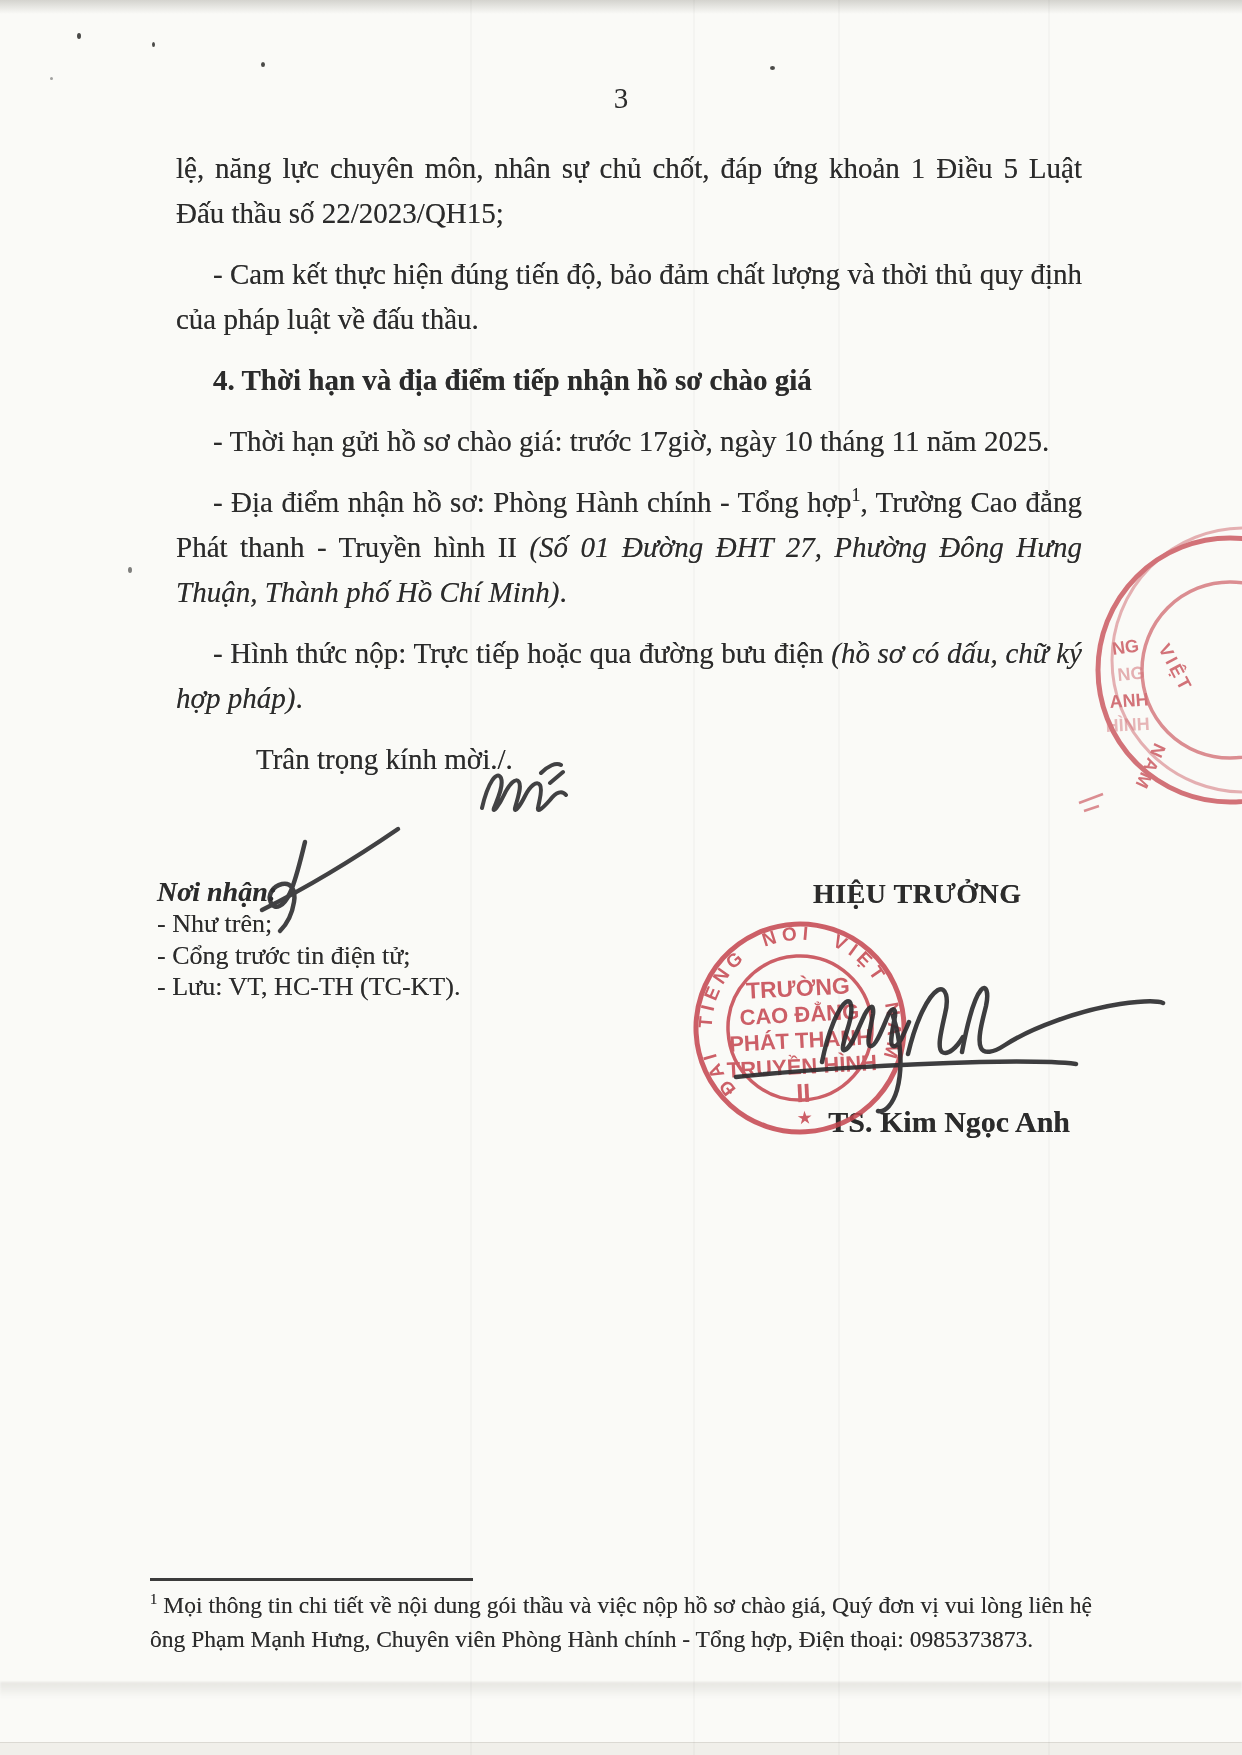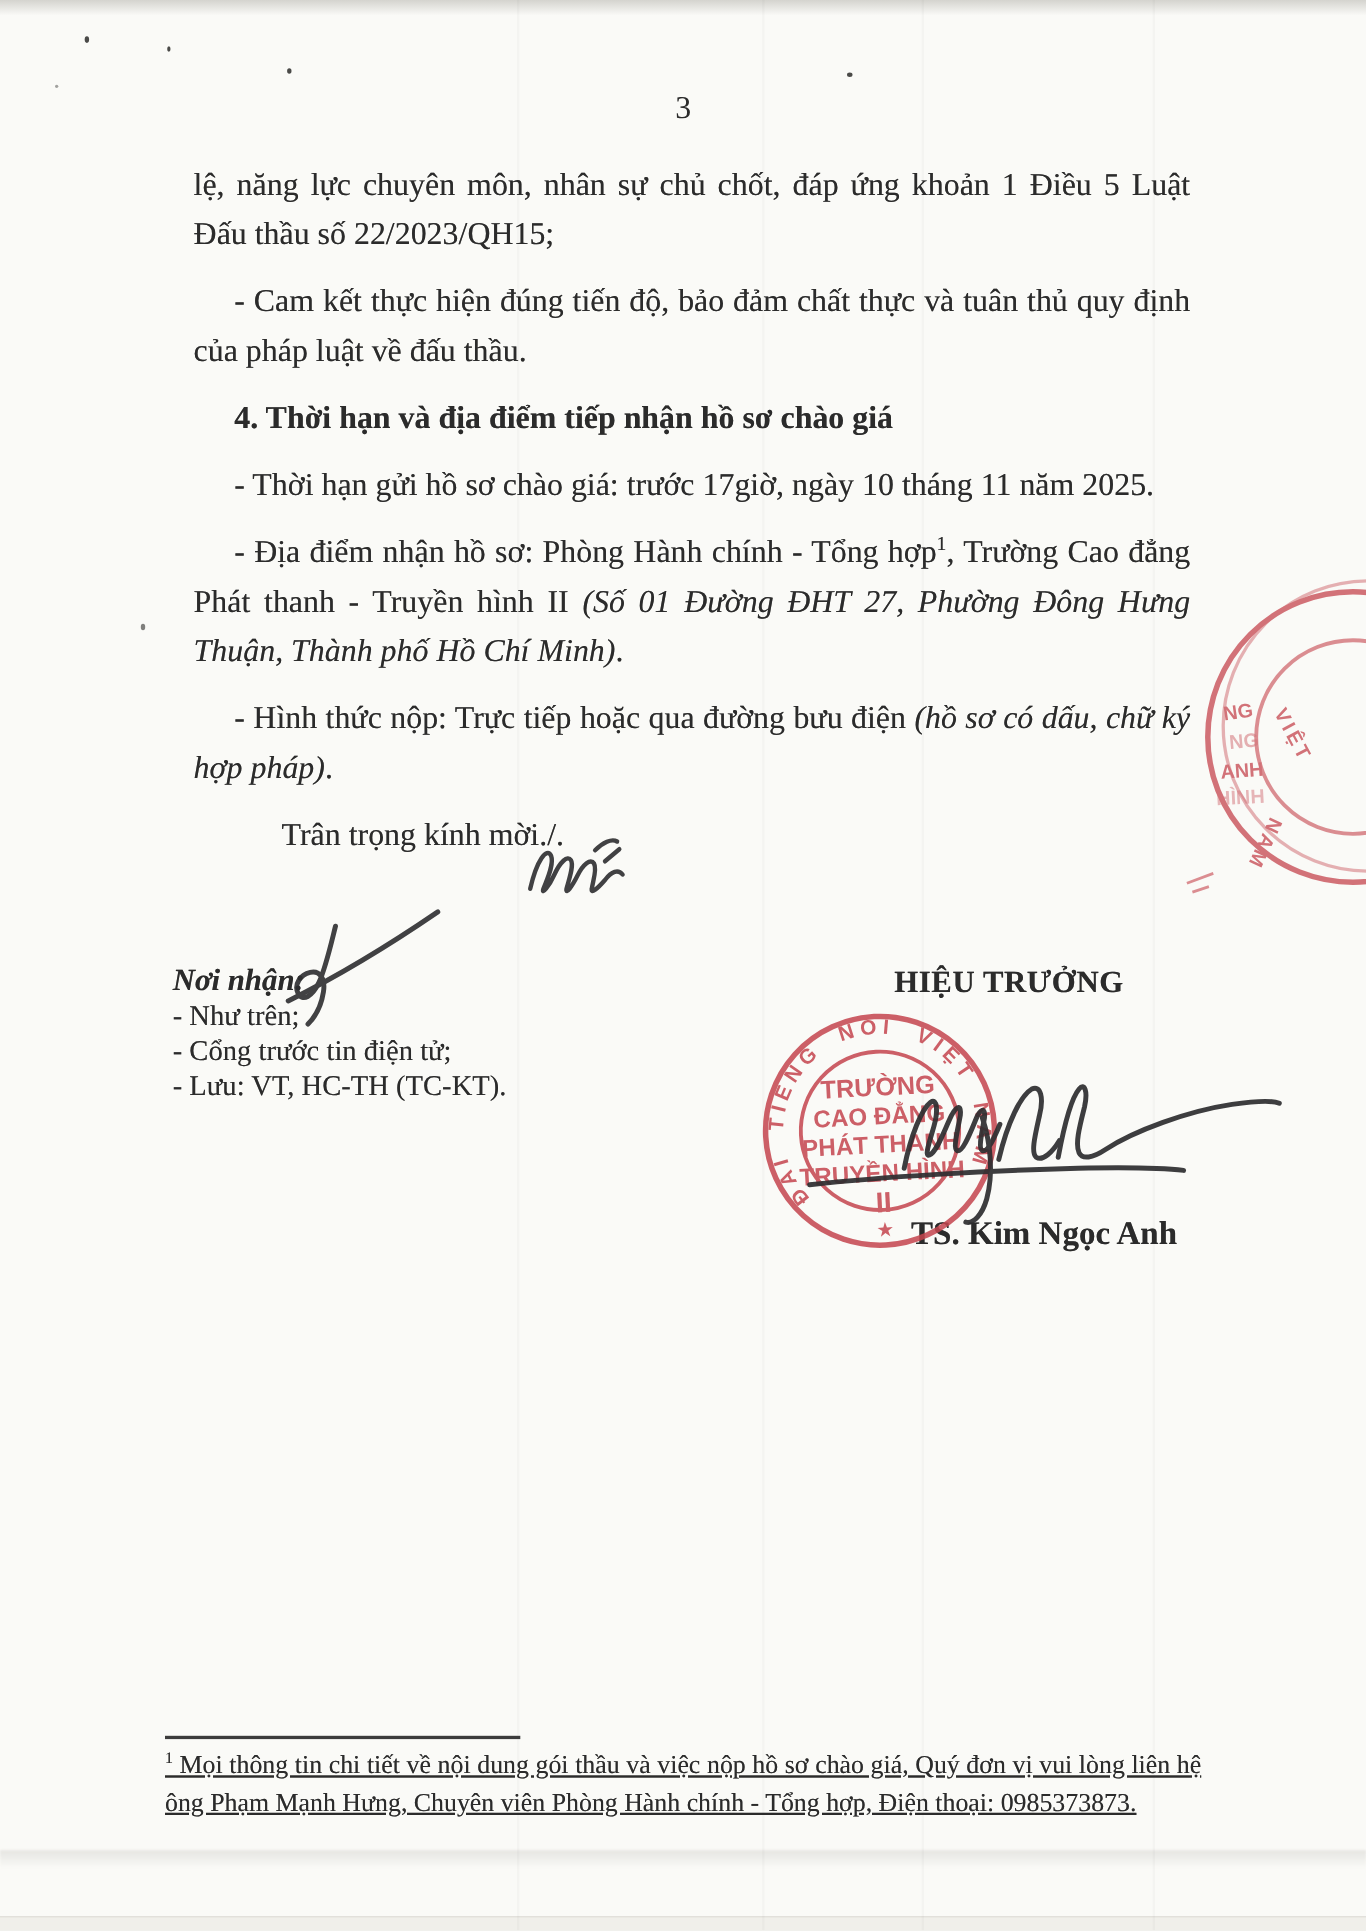--- a/index.html
+++ b/index.html
@@ -46,21 +46,21 @@
     text-shadow:0 0 0.6px rgba(20,20,20,0.55); }
   .signer { position:absolute; left:790px; top:1105px; width:280px; text-align:right;
     font-weight:bold; font-size:30px; text-shadow:0 0 0.6px rgba(20,20,20,0.55); }
   
   .overlay { position:absolute; left:0; top:0; width:1242px; height:1755px; }
   .stampTxt { font-family:"Liberation Sans","DejaVu Sans",sans-serif; font-weight:bold; }
   
   .fn-sep { position:absolute; left:150px; top:1578px; width:323px; height:2.5px; background:#3c3c3c; }
   .footnote { position:absolute; left:150px; top:1588px; width:942px;
     font-size:23.5px; line-height:34px; text-align:justify;
-    text-shadow:0 0 0.5px rgba(20,20,20,0.5);text-decoration:underline; }
+    text-shadow:0 0 0.5px rgba(20,20,20,0.5); }
 </style>
 </head>
 <body>
 
 <div class="page">
 
   <div class="band-top"></div>
   <div class="band-low"></div>
   <div class="band-bottom"></div>
   <div class="streak" style="left:470px"></div>
@@ -71,21 +71,21 @@
   <div class="speck" style="left:152px;top:42px;width:3px;height:5px"></div>
   <div class="speck" style="left:261px;top:62px;width:4px;height:5px"></div>
   <div class="speck" style="left:50px;top:77px;width:3px;height:3px;opacity:.5"></div>
   <div class="speck" style="left:770px;top:66px;width:5px;height:4px"></div>
   <div class="speck" style="left:128px;top:567px;width:4px;height:6px;opacity:.7"></div>
 
   <div class="pageno">3</div>
 
   <div class="content">
     <p>lệ, năng lực chuyên môn, nhân sự chủ chốt, đáp ứng khoản 1 Điều 5 Luật Đấu thầu số 22/2023/QH15;</p>
-    <p class="ind">- Cam kết thực hiện đúng tiến độ, bảo đảm chất thực và tuân thủ quy định của pháp luật về đấu thầu.</p>
+    <p class="ind">- Cam kết thực hiện đúng tiến độ, bảo đảm chất lượng và thời thủ quy định của pháp luật về đấu thầu.</p>
     <p class="ind bd">4. Thời hạn và địa điểm tiếp nhận hồ sơ chào giá</p>
     <p class="ind">- Thời hạn gửi hồ sơ chào giá: trước 17giờ, ngày 10 tháng 11 năm 2025.</p>
     <p class="ind"><span>- Địa điểm nhận hồ sơ: Phòng Hành chính - Tổng hợp</span><span class="sup">1</span><span>, Trường Cao đẳng Phát thanh - Truyền hình II </span><span class="it">(Số 01 Đường ĐHT 27, Phường Đông Hưng Thuận, Thành phố Hồ Chí Minh)</span><span>.</span></p>
     <p class="ind"><span>- Hình thức nộp: Trực tiếp hoặc qua đường bưu điện </span><span class="it">(hồ sơ có dấu, chữ ký hợp pháp)</span><span>.</span></p>
     <p class="ind2 p9">Trân trọng kính mời./.</p>
   </div>
 
   <div class="recipients">
     <div class="lbl">Nơi nhận:</div>
     <div class="item">- Như trên;</div>

